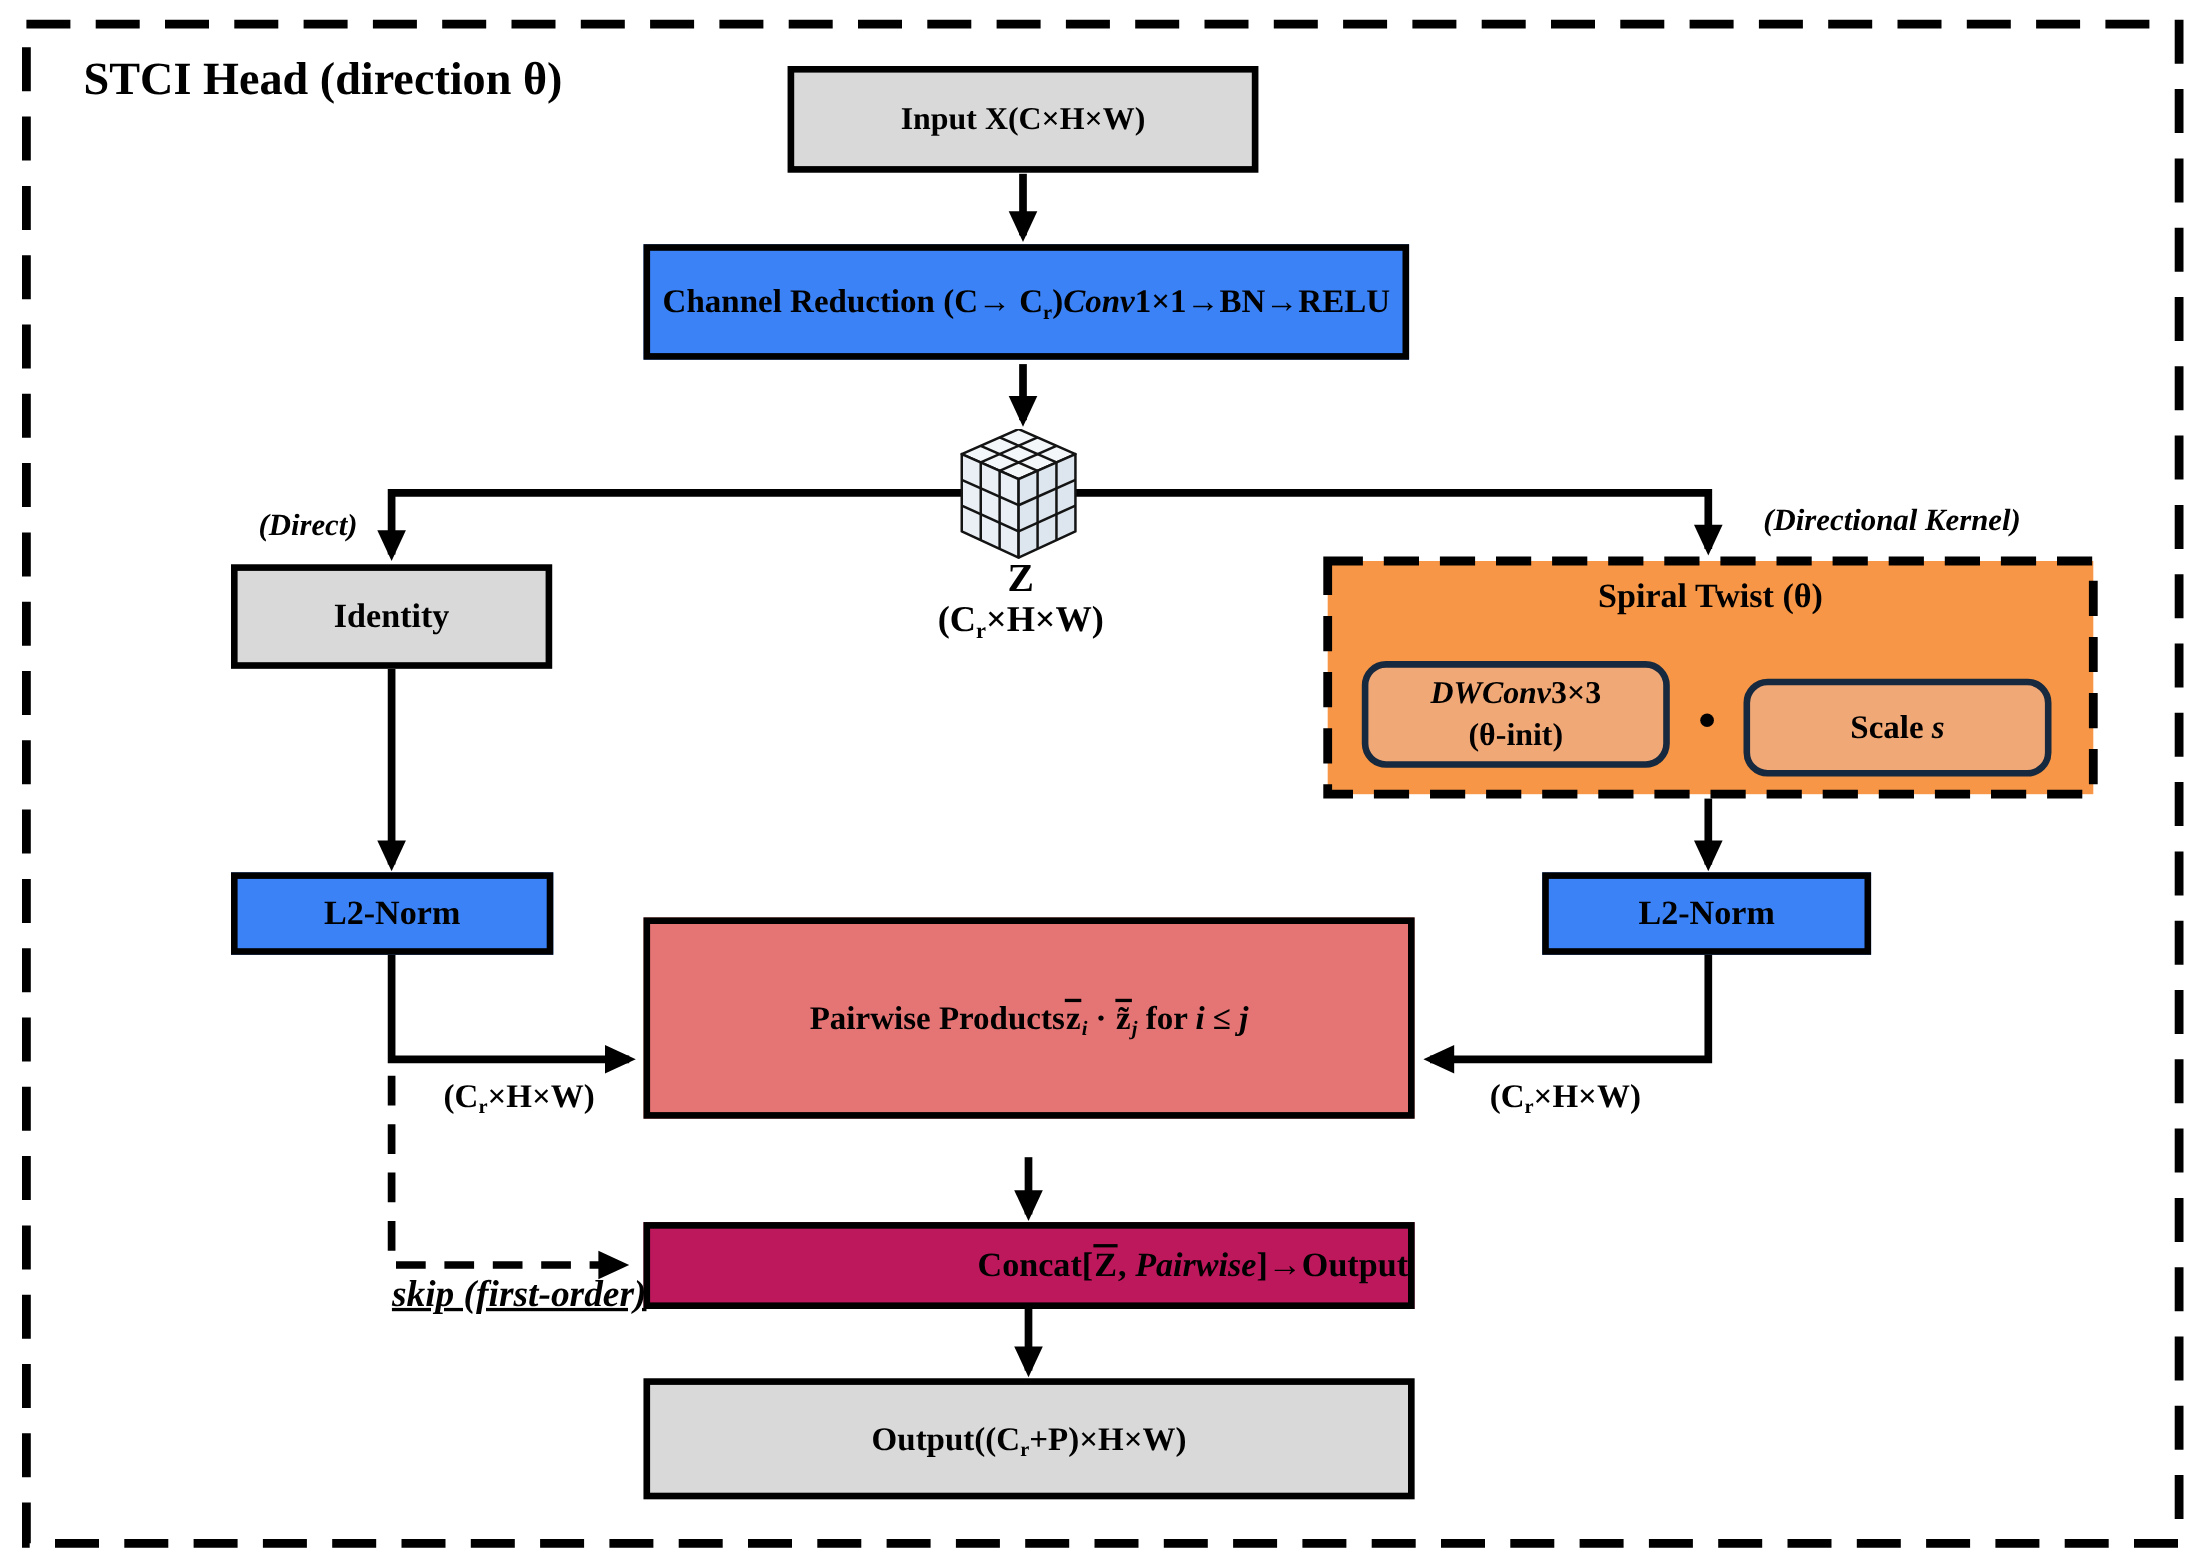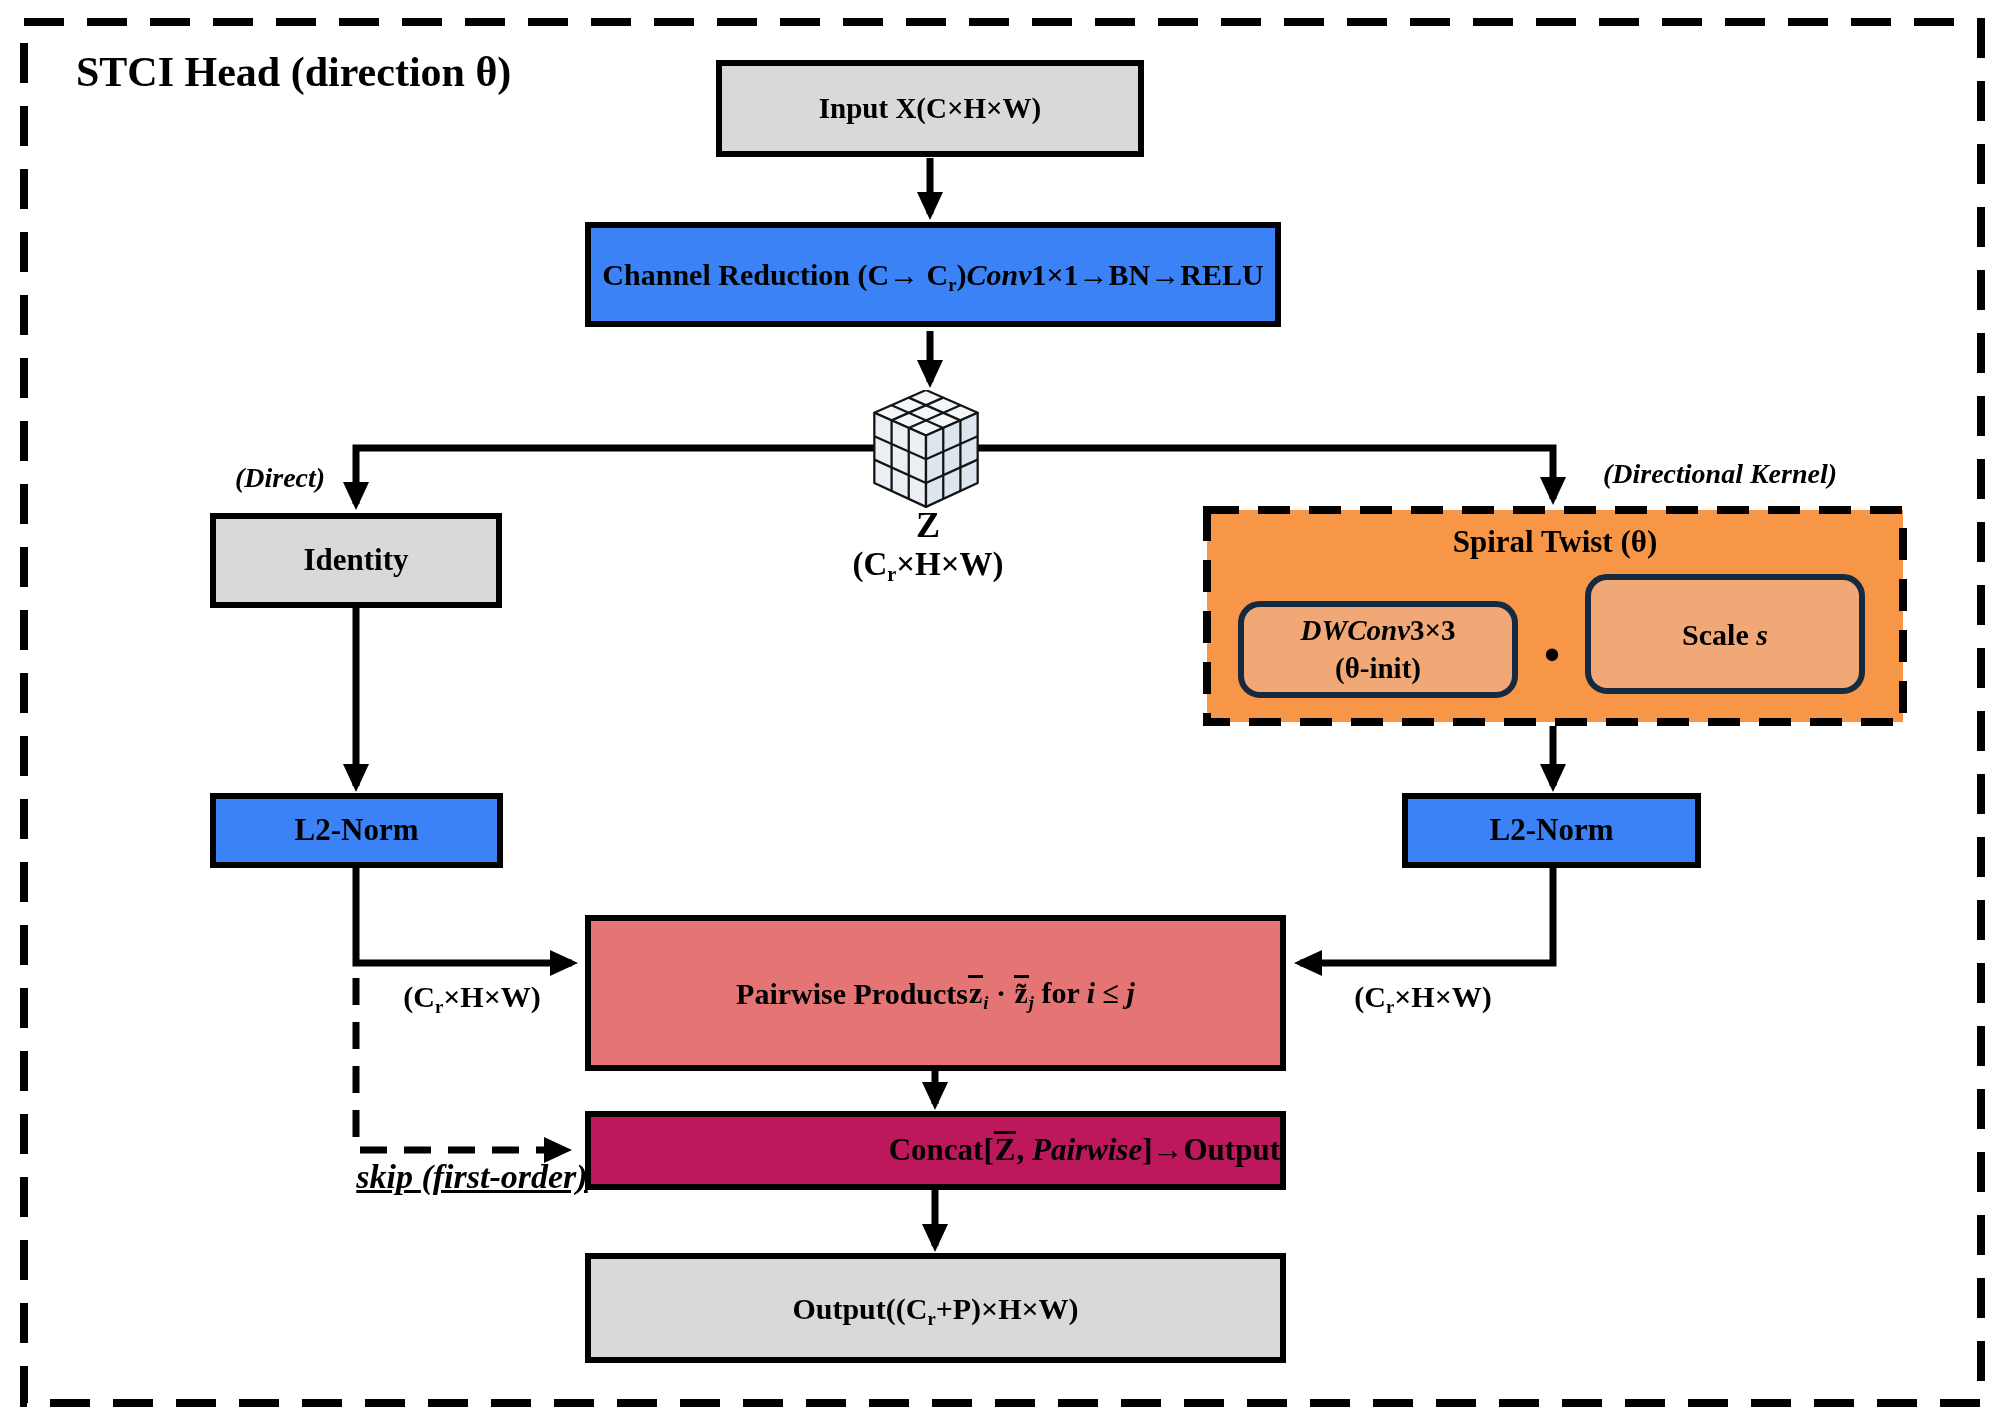--- a/index.html
+++ b/index.html
@@ -122,35 +122,35 @@
 
   <div class="spiral-content lbl fs31" style="left:1207px;top:524px;width:696px;">Spiral Twist (θ)</div>
 
   <div class="pill fs29" style="left:1238px;top:601px;width:280px;height:97px;">
     <div><span class="it">DWConv</span><span>3×3</span></div>
     <div>(θ-init)</div>
   </div>
 
   <div class="dot-op" style="left:1526px;top:628px;width:52px;">•</div>
 
-  <div class="pill fs30" style="left:1585px;top:574px;width:280px;height:120px;">
+  <div class="pill fs30" style="left:1585px;top:617px;width:280px;height:89px;">
     <div><span>Scale </span><span class="it">s</span></div>
   </div>
 
   <div class="node blue fs31" style="left:210px;top:793px;width:293px;height:75px;">
     <div>L2-Norm</div>
   </div>
   <div class="node blue fs31" style="left:1402px;top:793px;width:299px;height:75px;">
     <div>L2-Norm</div>
   </div>
 
   <div class="lbl fs30" style="left:372px;top:980px;width:200px;"><span>(C</span><sub>r</sub><span>×H×W)</span></div>
   <div class="lbl fs30" style="left:1318px;top:980px;width:210px;"><span>(C</span><sub>r</sub><span>×H×W)</span></div>
 
-  <div class="node red fs30" style="left:585px;top:915px;width:701px;height:156px;">
+  <div class="node red fs30" style="left:585px;top:834px;width:701px;height:183px;">
     <div>Pairwise Products</div>
     <div class="mathline"><span class="ov">z</span><sub class="it">i</sub><span> · </span><span class="ov">z̃</span><sub class="it">j</sub><span> for </span><span class="it">i</span><span> ≤ </span><span class="it">j</span></div>
   </div>
 
   <div class="lbl itlbl" style="left:352px;top:1158px;width:240px;font-size:34px;text-decoration:underline;">skip (first-order)</div>
 
   <div class="node pink fs31" style="left:585px;top:1111px;width:701px;height:79px;">
     <div><span>Concat[</span><span class="ov">Z</span><span>, </span><span class="it">Pairwise</span><span>]→Output</span></div>
   </div>
 

